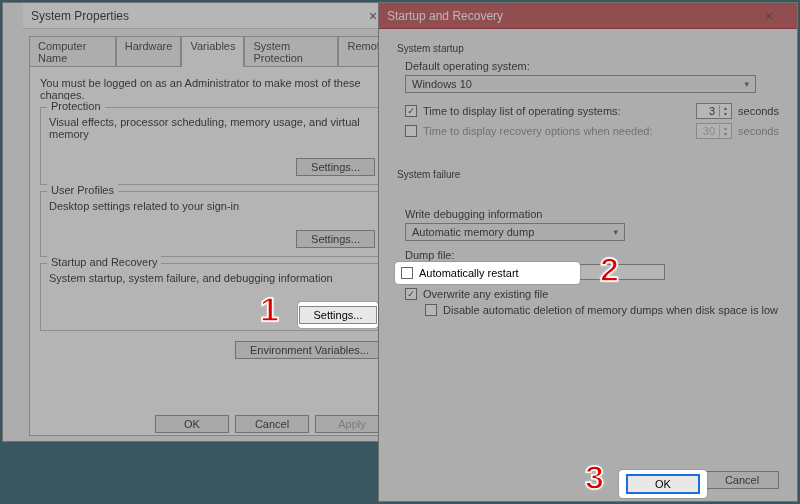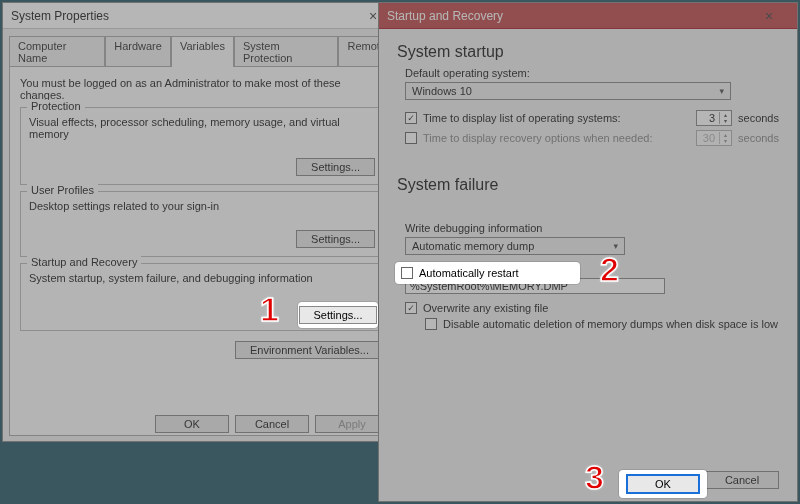--- a/index.html
+++ b/index.html
@@ -20,23 +20,23 @@
   .groupbox { border: 1px solid #bbb; margin: 6px 0; padding: 8px; position: relative; }
   .groupbox .legend { position: absolute; top: -8px; left: 6px; background: #fcfcfc; padding: 0 4px; font-size: 11px; }
 
   .btn { display: inline-block; padding: 2px 14px; min-width: 74px; text-align: center; border: 1px solid #888; background: #e8e8e8; font-size: 11px; color: #222; }
   .btn.disabled { color: #999; }
   .btn-row { display: flex; justify-content: flex-end; gap: 6px; }
 
   
   .sr .titlebar { background: #c24d4d; color: #fff; border-bottom: 1px solid #a23; }
   .sr-body { padding: 14px 18px; }
-  .section-label { font-size: 16px; color: #222; margin-bottom: 6px; margin-top: 10px; }
+  .section-label { font-size: 10px; color: #222; margin-bottom: 6px; margin-top: 10px; }
   .label { font-size: 11px; color: #222; margin-bottom: 3px; display: block; }
-  .select { display: flex; align-items: center; justify-content: space-between; border: 1px solid #888; background: #eee; padding: 2px 6px; font-size: 11px; width: 326px; }
+  .select { display: flex; align-items: center; justify-content: space-between; border: 1px solid #888; background: #eee; padding: 2px 6px; font-size: 11px; width: 351px; }
   .select .chev { font-size: 9px; color: #555; }
   .row { display: flex; align-items: center; gap: 6px; margin: 4px 0; font-size: 11px; }
   .chk { width: 12px; height: 12px; border: 1px solid #666; background: #fff; display: inline-flex; align-items: center; justify-content: center; font-size: 9px; line-height: 1; }
   .chk.checked::after { content: "✓"; color: #333; }
   .numfield { display: inline-flex; align-items: center; border: 1px solid #888; background: #fff; }
   .numfield .num { width: 22px; text-align: right; padding: 1px 4px; font-size: 11px; }
   .numfield .spin { width: 12px; display: flex; flex-direction: column; border-left: 1px solid #aaa; }
   .numfield .spin span { font-size: 6px; line-height: 6px; text-align: center; color: #555; }
   .textfield { border: 1px solid #888; background: #fff; padding: 1px 4px; font-size: 11px; width: 260px; display: inline-block; }
   .disabled-text { color: #888; }
@@ -51,21 +51,21 @@
   
   .hl-ok { padding: 2px 0; width: 74px; text-align: center; border: 2px solid #1a6fd8; background: #e8e8e8; font-size: 11px; display: inline-block; }
 
   .container { position: relative; width: 800px; height: 504px; }
 </style>
 </head>
 <body>
 
 <div class="container">
 
-  <div class="window" style="left:2px; top:2px; width:400px; height:440px;">
+  <div class="window" style="left:2px; top:2px; width:400px; height:440px;padding-left:20px;">
     <div class="titlebar">
       <span class="title">System Properties</span>
       <span class="close">×</span>
     </div>
     <div class="tabs">
       <span class="tab">Computer Name</span>
       <span class="tab">Hardware</span>
       <span class="tab active">Variables</span>
       <span class="tab">System Protection</span>
       <span class="tab">Remote</span>

